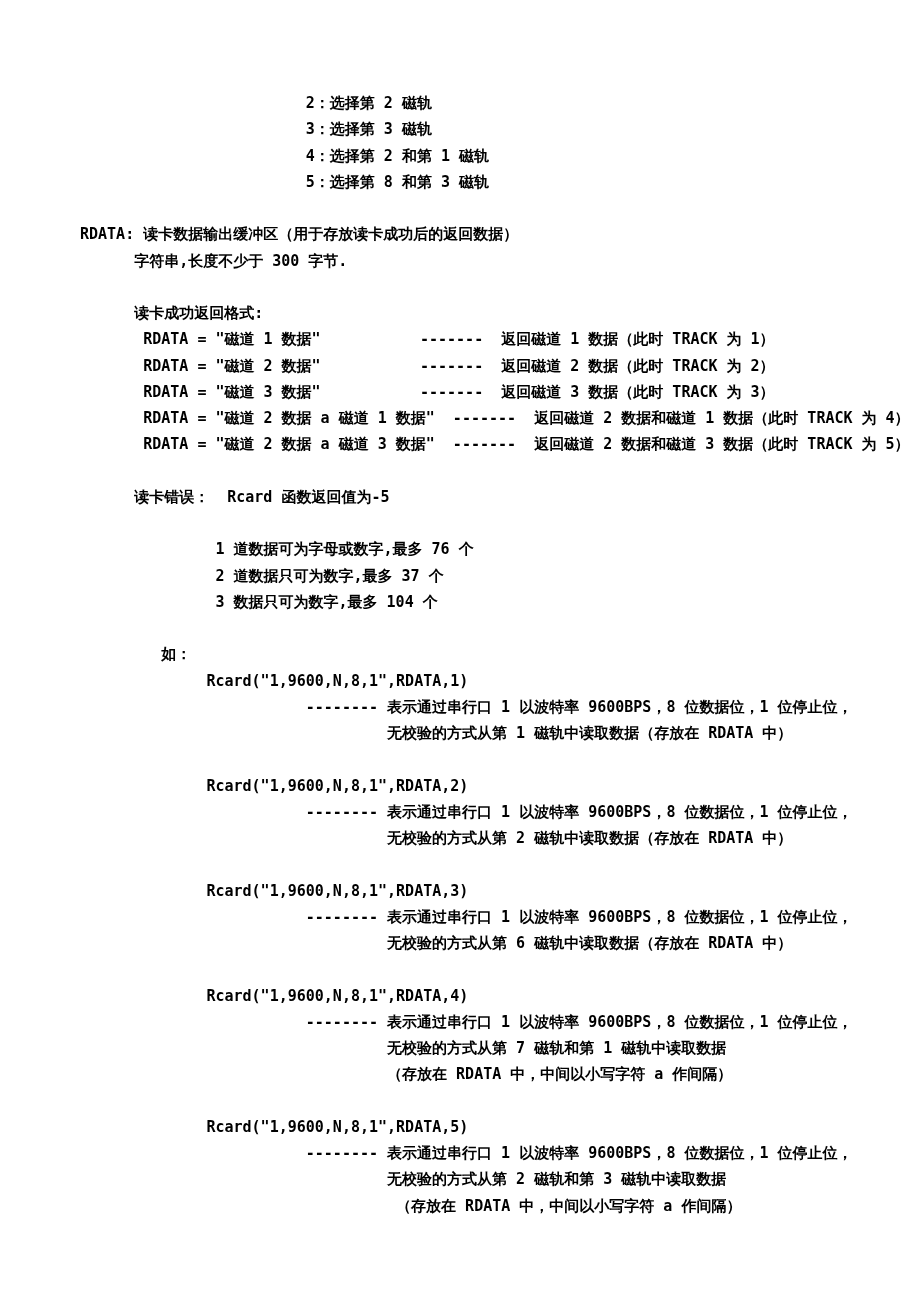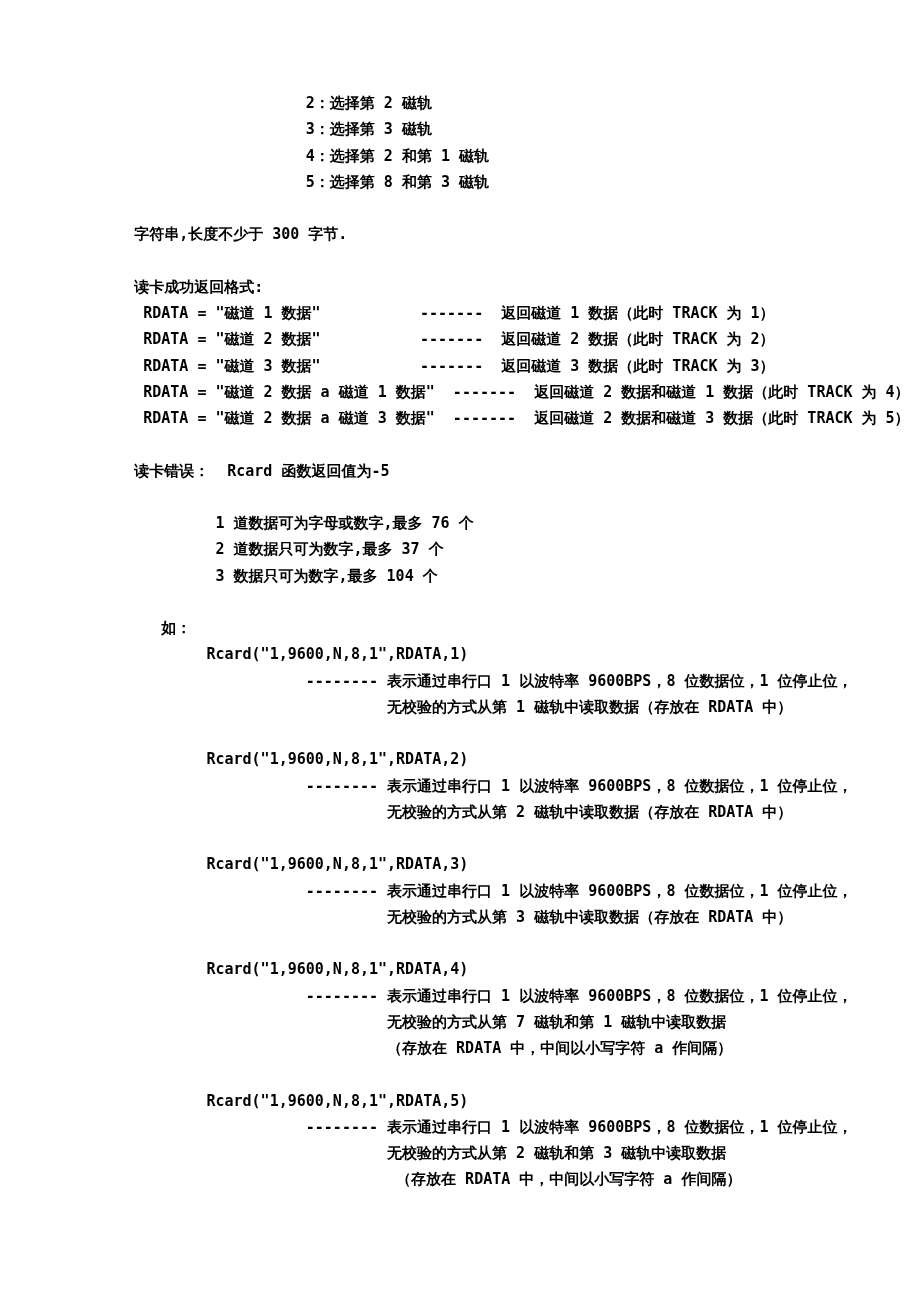--- a/index.html
+++ b/index.html
@@ -25,20 +25,21 @@
 
 <div class="page">
 
   <div class="line">                         <span>2：选择第 2 磁轨</span></div>
   <div class="line">                         <span>3：选择第 3 磁轨</span></div>
   <div class="line">                         <span>4：选择第 2 和第 1 磁轨</span></div>
   <div class="line">                         <span>5：选择第 8 和第 3 磁轨</span></div>
 
   <div class="line"> </div>
 
+  <div class="line"><span>RDATA: 读卡数据输出缓冲区（用于存放读卡成功后的返回数据）</span></div>
   <div class="line">      <span>字符串,长度不少于 300 字节.</span></div>
 
   <div class="line"> </div>
 
   <div class="line">      <span>读卡成功返回格式:</span></div>
   <div class="line">       <span>RDATA = "磁道 1 数据"           -------  返回磁道 1 数据（此时 TRACK 为 1）</span></div>
   <div class="line">       <span>RDATA = "磁道 2 数据"           -------  返回磁道 2 数据（此时 TRACK 为 2）</span></div>
   <div class="line">       <span>RDATA = "磁道 3 数据"           -------  返回磁道 3 数据（此时 TRACK 为 3）</span></div>
   <div class="line">       <span>RDATA = "磁道 2 数据 a 磁道 1 数据"  -------  返回磁道 2 数据和磁道 1 数据（此时 TRACK 为 4）</span></div>
   <div class="line">       <span>RDATA = "磁道 2 数据 a 磁道 3 数据"  -------  返回磁道 2 数据和磁道 3 数据（此时 TRACK 为 5）</span></div>
@@ -64,21 +65,21 @@
   <div class="line"> </div>
 
   <div class="line">              <span>Rcard("1,9600,N,8,1",RDATA,2)</span></div>
   <div class="line">                         <span>-------- 表示通过串行口 1 以波特率 9600BPS，8 位数据位，1 位停止位，</span></div>
   <div class="line">                                  <span>无校验的方式从第 2 磁轨中读取数据（存放在 RDATA 中）</span></div>
 
   <div class="line"> </div>
 
   <div class="line">              <span>Rcard("1,9600,N,8,1",RDATA,3)</span></div>
   <div class="line">                         <span>-------- 表示通过串行口 1 以波特率 9600BPS，8 位数据位，1 位停止位，</span></div>
-  <div class="line">                                  <span>无校验的方式从第 3 磁轨中读取数据（存放在 RDATA 中）</span></div>
+  <div class="line">                                  <span>无校验的方式从第 6 磁轨中读取数据（存放在 RDATA 中）</span></div>
 
   <div class="line"> </div>
 
   <div class="line">              <span>Rcard("1,9600,N,8,1",RDATA,4)</span></div>
   <div class="line">                         <span>-------- 表示通过串行口 1 以波特率 9600BPS，8 位数据位，1 位停止位，</span></div>
   <div class="line">                                  <span>无校验的方式从第 7 磁轨和第 1 磁轨中读取数据</span></div>
   <div class="line">                                  <span>（存放在 RDATA 中，中间以小写字符 a 作间隔）</span></div>
 
   <div class="line"> </div>
 

